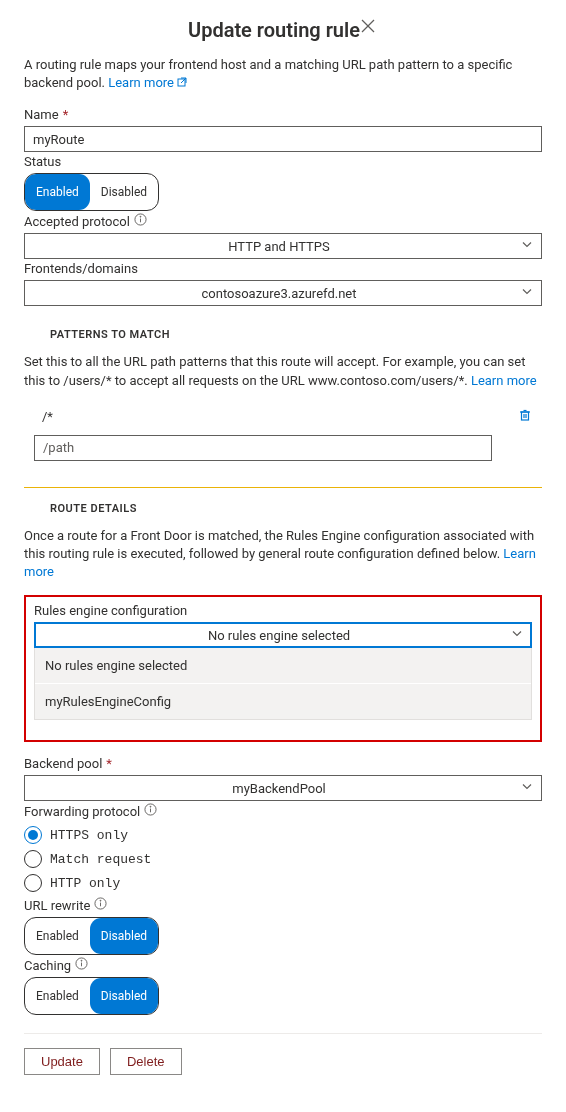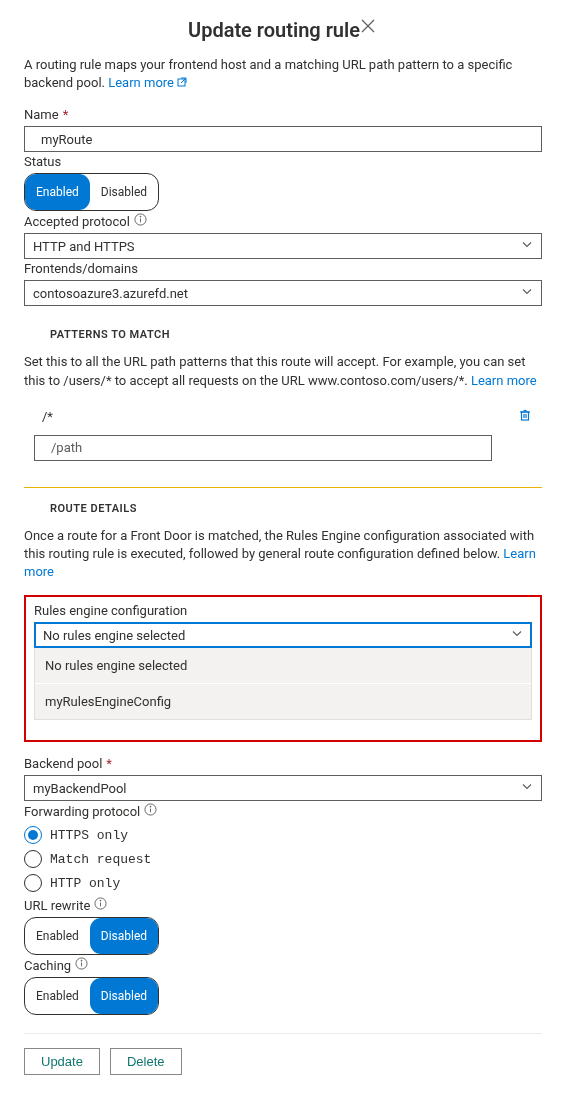--- a/index.html
+++ b/index.html
@@ -22,31 +22,32 @@
   .desc { font-size:13px; color:#323130; line-height:1.4; margin-bottom:14px; }
   .link { color:#0078d4; text-decoration:none; cursor:pointer; }
   .ext-icon { display:inline-block; vertical-align:-1px; margin-left:2px; }
 
   .field { margin-bottom: 2px; }
   .field-label { font-size:13px; color:#323130; margin-bottom:4px; display:flex; align-items:center; gap:4px; }
   .req { color:#a4262c; }
   .info-icon { width:13px; height:13px; color:#605e5c; }
 
   .text-input {
-    width:100%; height:26px; padding:3px 16px;
+    width:100%; height:26px; padding:3px 8px;
     border:1px solid #605e5c; font-size:13px;
     font-family:inherit; color:#323130; background:#fff;
   }
   .text-input::placeholder { color:#605e5c; }
 
   .select {
-    width:100%; height:26px; padding:3px 24px 3px 8px;
+    width:100%; height:26px; padding:3px 24px 3px 16px;
     border:1px solid #605e5c; font-size:13px;
     background:#fff; position:relative; display:flex; align-items:center;
     cursor:pointer;
+    justify-content:center;
   }
   .select.focused { border:1px solid #0078d4; box-shadow: inset 0 0 0 1px #0078d4; }
   .chev { position:absolute; right:8px; top:50%; transform:translateY(-50%); color:#605e5c; }
 
   
   .pill-toggle {
     display:inline-flex; border:1px solid #323130; border-radius:12px; overflow:hidden;
     height:38px; font-size:12px;
   }
   .pill-toggle .opt {
@@ -89,21 +90,21 @@
   }
   .radio.checked { border-color:#0078d4; }
   .radio.checked::after { content:""; width:10px; height:10px; background:#0078d4; border-radius:50%; }
 
   .footer {
     border-top:1px solid #edebe9; margin-top:18px; padding-top:14px;
     display:flex; gap:10px;
   }
   .btn {
     padding:5px 16px; font-size:13px; border:1px solid #8a8886;
-    background:#fff; color:#0f766e; cursor:not-allowed;
+    background:#fff; color:#7f1d1d; cursor:not-allowed;
   }
 </style>
 </head>
 <body>
 
 <div class="panel">
 
   <div class="header">
     <h1>Update routing rule</h1>
     <span class="close-btn">

